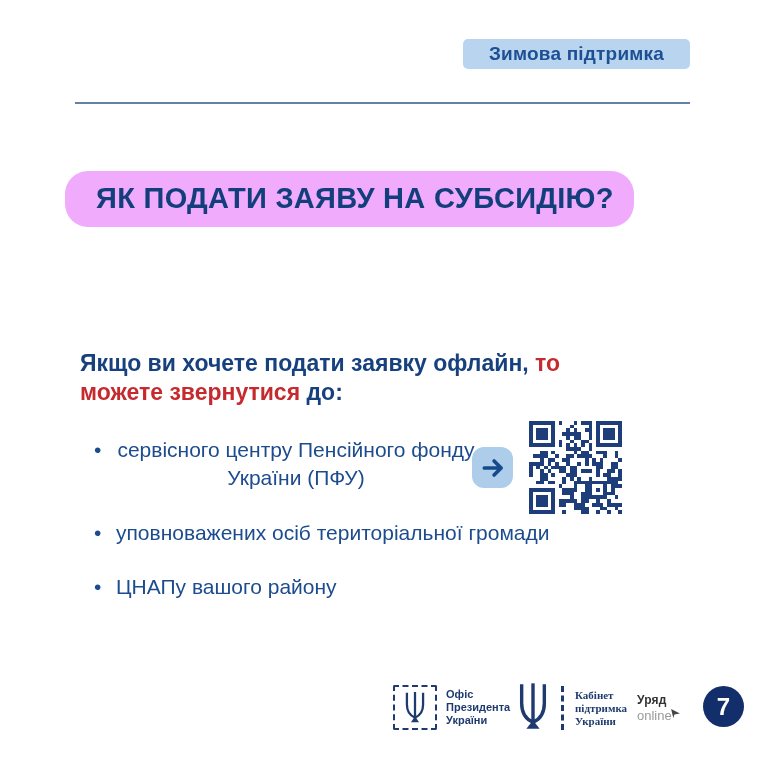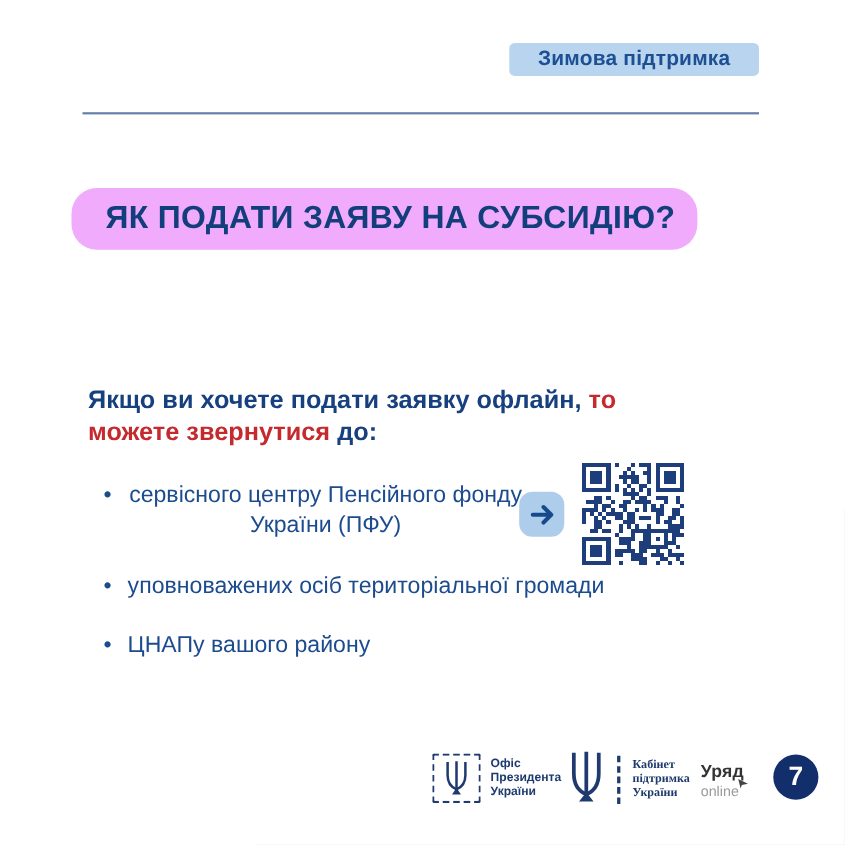--- a/index.html
+++ b/index.html
@@ -48,21 +48,21 @@
   .footer-logo{position:absolute;display:flex;align-items:center;color:#1e3a6e;}
   .logo-text{font-size:11px;font-weight:bold;line-height:13px;color:#1e3a6e;}
   .op-group{left:393px;top:685px;gap:9px;}
   .op-stamp{
     width:44px;height:45px;border:2px dashed #1e3a6e;border-radius:2px;
     display:flex;align-items:center;justify-content:center;box-sizing:border-box;
   }
   .km-group{left:516px;top:681px;gap:7px;font-family:Liberation Serif, serif;}
   .km-sep{height:44px;width:0;border-left:3px dashed #1e3a6e;margin:0 4px;}
   .uryad{position:absolute;left:637px;top:693px;width:60px;}
-  .uryad-title{font-size:16px;font-weight:bold;color:#333333;letter-spacing:.2px;}
+  .uryad-title{font-size:12px;font-weight:bold;color:#333333;letter-spacing:.2px;}
   .uryad-sub{font-size:13px;color:#9a9a9a;margin-top:1px;}
   .uryad-cursor{position:absolute;left:33px;top:12px;}
   .page-circle{
     position:absolute;left:703px;top:686px;width:41px;height:41px;border-radius:50%;
     background:#132f6b;color:#ffffff;font-weight:bold;font-size:24px;
     display:flex;align-items:center;justify-content:center;
   }
 </style>
 </head>
 <body>

